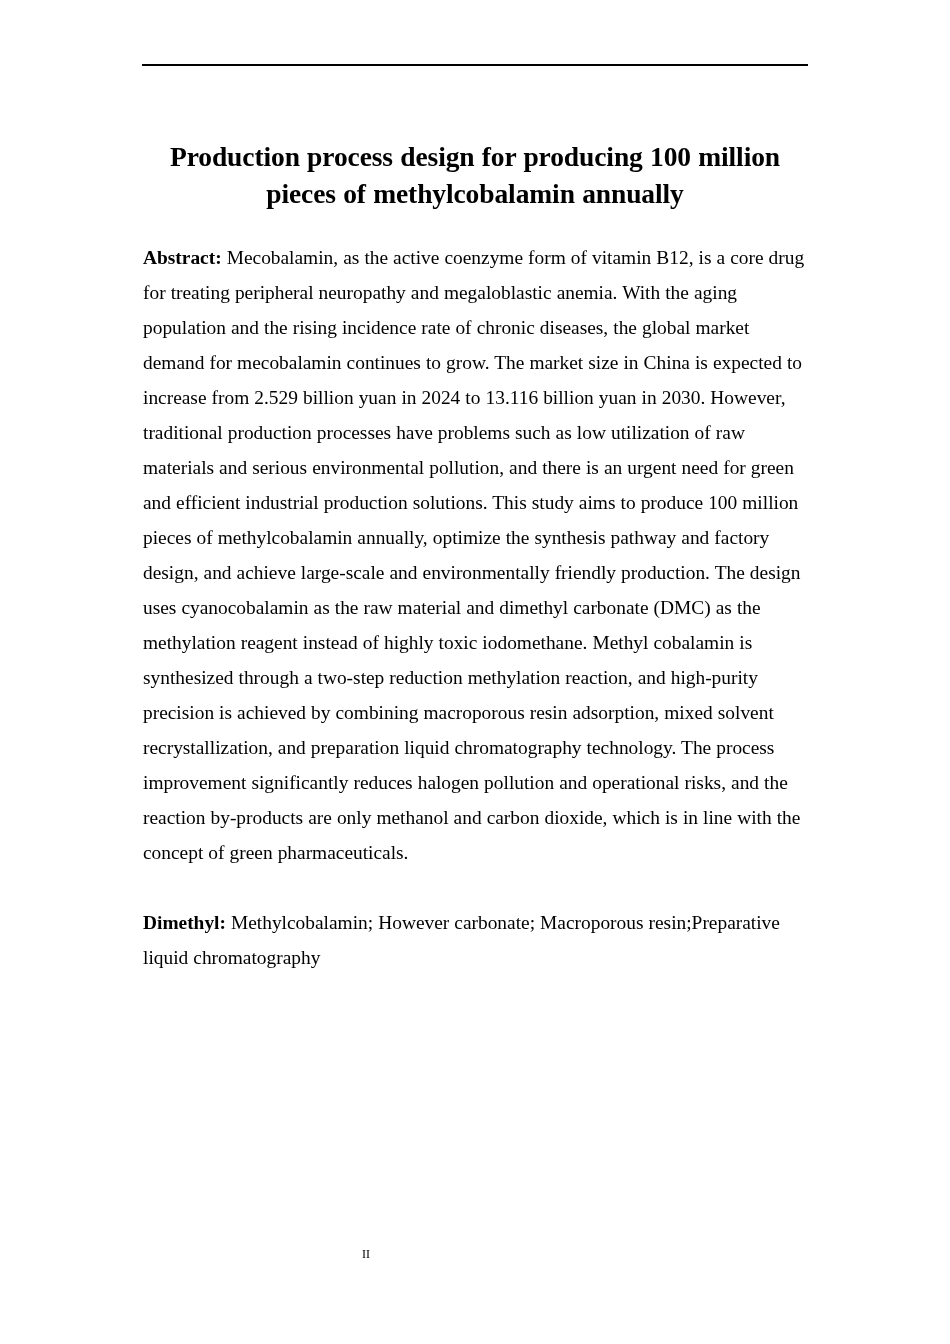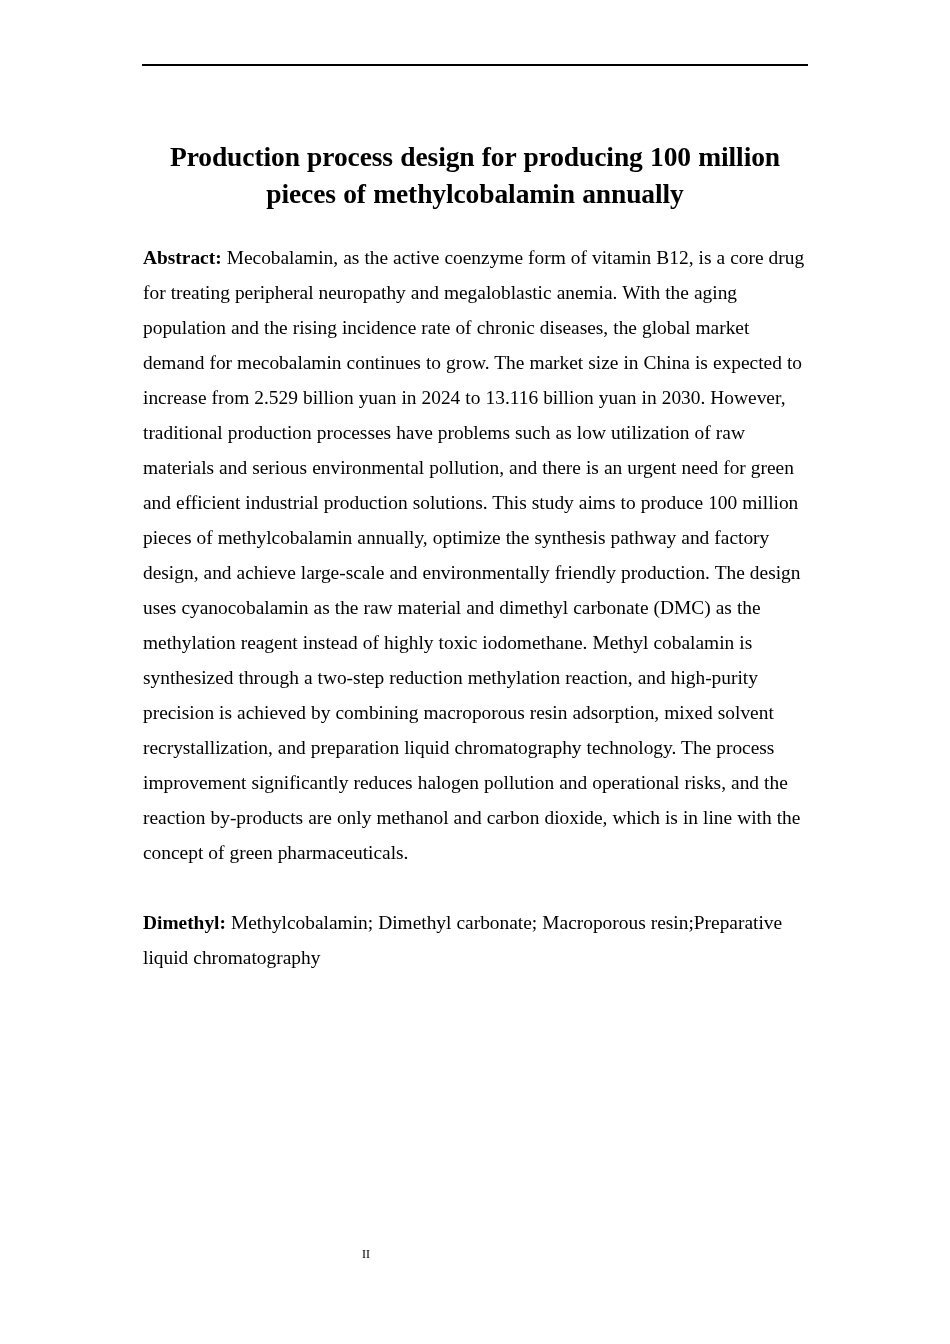--- a/index.html
+++ b/index.html
@@ -106,21 +106,21 @@
   </div>
 
   <h1 class="doc-title">Production process design for producing 100 million pieces of methylcobalamin annually</h1>
 
   <div class="body-col">
 
     <p class="para"><span class="lead">Abstract:</span><span> Mecobalamin, as the active coenzyme form of vitamin B12, is a core drug for treating peripheral neuropathy and megaloblastic anemia. With the aging population and the rising incidence rate of chronic diseases, the global market demand for mecobalamin continues to grow. The market size in China is expected to increase from 2.529 billion yuan in 2024 to 13.116 billion yuan in 2030. However, traditional production processes have problems such as low utilization of raw materials and serious environmental pollution, and there is an urgent need for green and efficient industrial production solutions. This study aims to produce 100 million pieces of methylcobalamin annually, optimize the synthesis pathway and factory design, and achieve large-scale and environmentally friendly production. The design uses cyanocobalamin as the raw material and dimethyl carbonate (DMC) as the methylation reagent instead of highly toxic iodomethane. Methyl cobalamin is synthesized through a two-step reduction methylation reaction, and high-purity precision is achieved by combining macroporous resin adsorption, mixed solvent recrystallization, and preparation liquid chromatography technology. The process improvement significantly reduces halogen pollution and operational risks, and the reaction by-products are only methanol and carbon dioxide, which is in line with the concept of green pharmaceuticals.</span></p>
 
     <div class="spacer-line"></div>
 
-    <p class="para"><span class="lead">Dimethyl:</span><span> Methylcobalamin; Dimethyl carbonate; Macroporous resin;Preparative liquid chromatography</span></p>
+    <p class="para"><span class="lead">Dimethyl:</span><span> Methylcobalamin; However carbonate; Macroporous resin;Preparative liquid chromatography</span></p>
 
   </div>
 
   <div class="footer">
     <span>II</span>
   </div>
 
 </div>
 
 </body></html>

